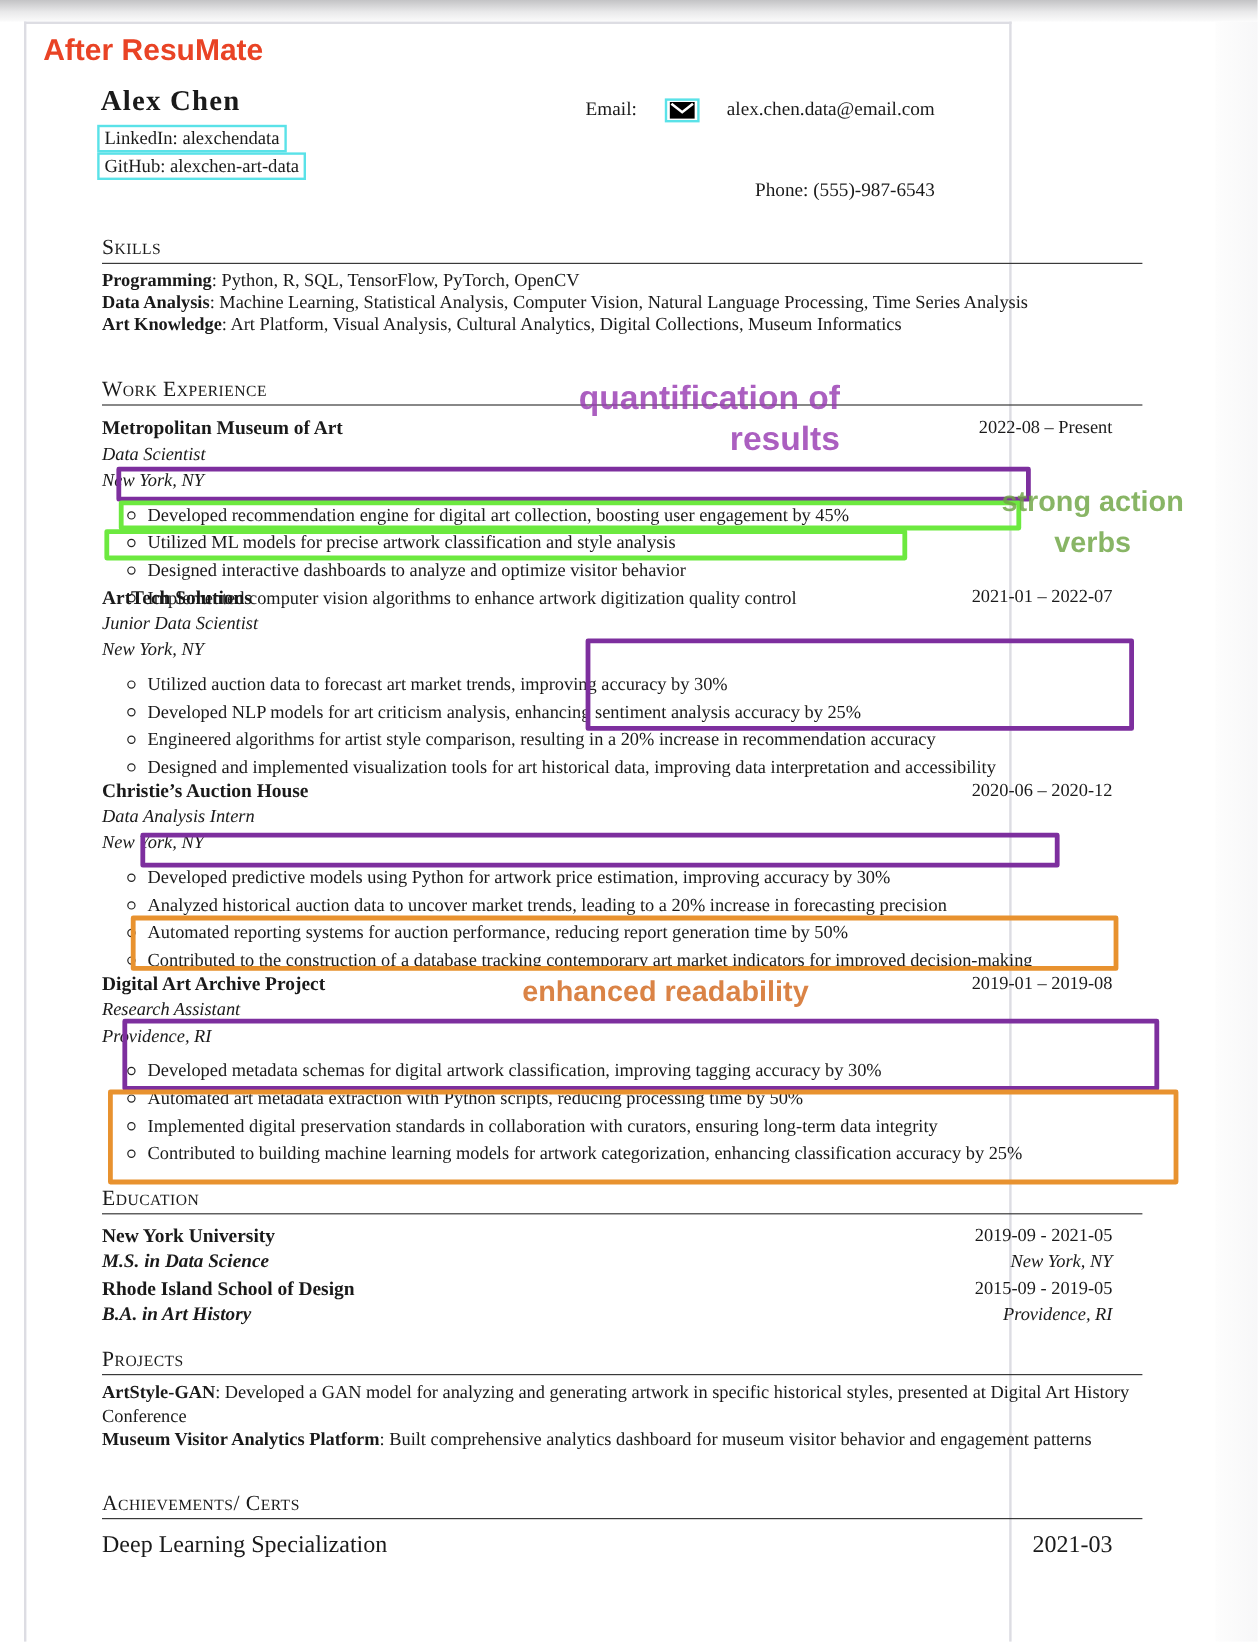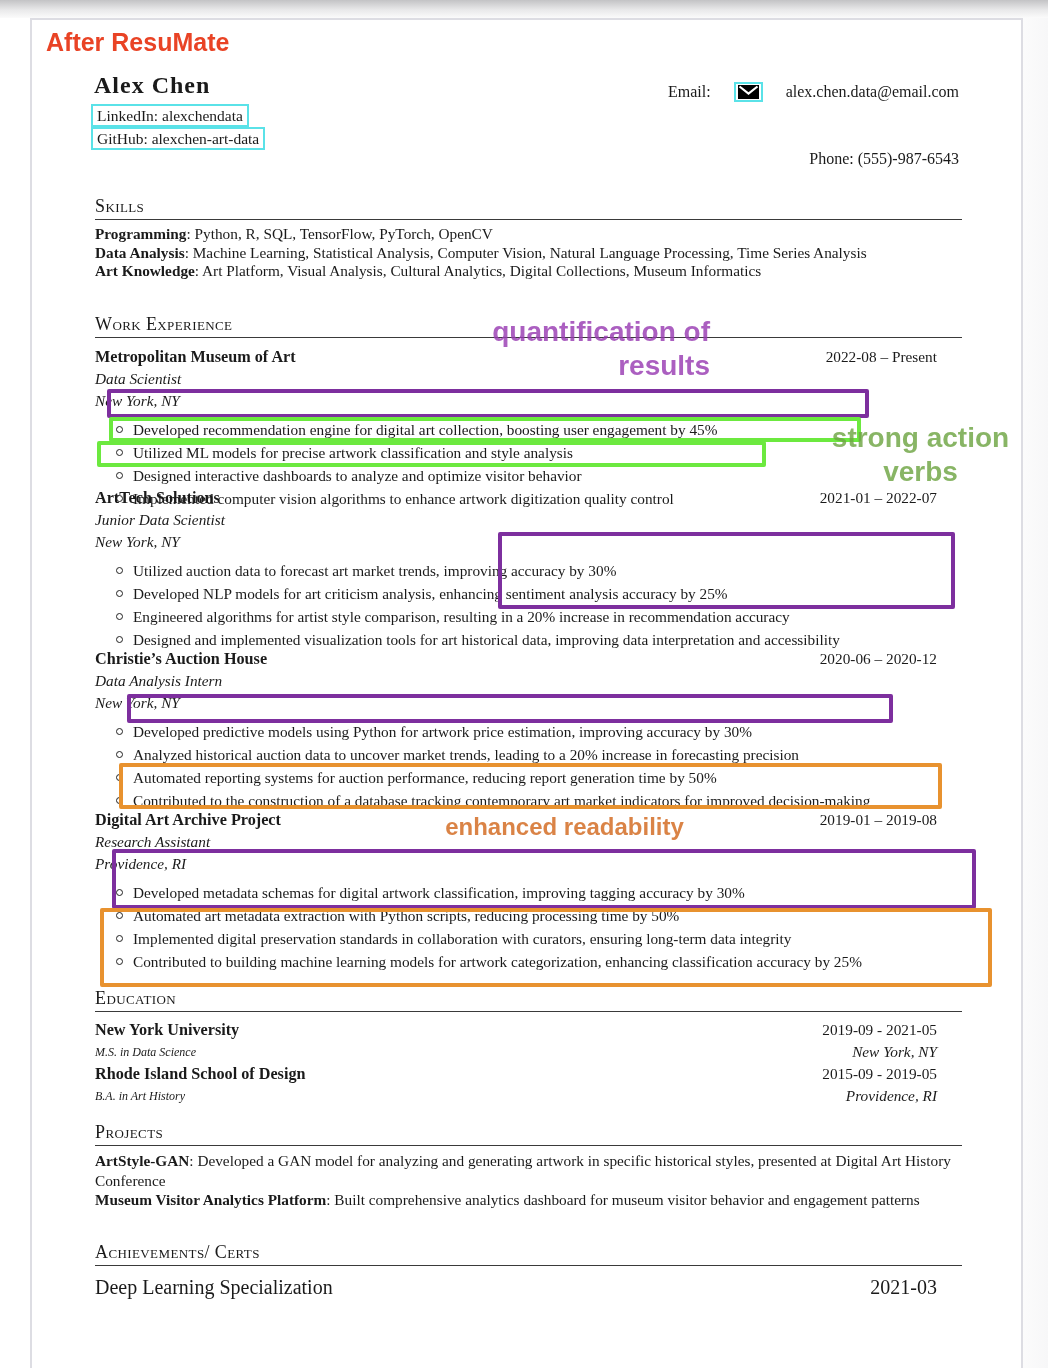--- a/index.html
+++ b/index.html
@@ -1,21 +1,21 @@
 <!DOCTYPE html>
 <html style="--label-red: #e94325; --cyan-box: #5ae2e8; --purple-box: #7d2f9e; --purple-text: #993cb3; --green-box: #6ce93f; --green-text: #6fa544; --orange-box: #e8922f; --orange-text: #d2691e;"><head>
 <meta charset="utf-8">
 <style>
   * { margin:0; padding:0; box-sizing:border-box; }
   html,body { width:1048px; height:1368px; overflow:hidden; background:#ffffff;
               font-family:"Liberation Serif", serif; color:#1a1a1a; }
   .top-strip { position:absolute; left:0; top:0; width:1048px; height:18px;
                background:linear-gradient(180deg,#c3c3c5 0%,#e9e9ea 55%,#fbfbfb 100%); }
-  .page { position:absolute; left:20px; top:18px; width:993px; height:1350px;
-          background:#ffffff; border:2px solid #dddde3; border-bottom:none;margin-left:10px; }
+  .page { position:absolute; left:20px; top:18px; width:823px; height:1350px;
+          background:#ffffff; border:2px solid #dddde3; border-bottom:none; }
   .right-gutter { position:absolute; left:1013px; top:18px; width:35px; height:1350px;
                   background:linear-gradient(90deg,#fdfdfd,#f7f7f8); }
 
   .after-label { position:absolute; left:14px; top:8px; font-family:"Liberation Sans",sans-serif;
                  font-weight:bold; font-size:25px; color:var(--label-red,#e94325); }
 
   .name { position:absolute; left:62px; top:52px; font-size:24px; font-weight:bold; letter-spacing:1px; }
   .cyan-box { display:inline-block; border:2px solid var(--cyan-box,#5ae2e8); padding:0 4px;
               font-size:15.5px; line-height:19px; background:transparent; }
   .linkedin { position:absolute; left:59px; top:84px; }
@@ -39,34 +39,34 @@
              font-style:italic; font-size:15.3px;flex-direction:column; }
   ul.blts { list-style:none; margin-top:6px; }
   ul.blts li { position:relative; padding-left:38px; line-height:23px; font-size:15.3px; }
   ul.blts li .dot { position:absolute; left:21px; top:8px; width:7px; height:7px;
                     border:1.3px solid #222; border-radius:50%; }
 
   .edu-row { display:flex; justify-content:space-between; line-height:22px; padding-right:25px; }
   .edu-row .s { font-weight:bold; font-size:16.2px; }
   .edu-row .d { font-size:15.3px; }
   .edu-row.it { font-style:italic; font-size:15.3px; }
-  .edu-row.it .s { font-weight:normal; font-size:12px; }
+  .edu-row.it .s { font-weight:bold; font-size:16px; }
 
   .proj .ln { line-height:19.5px; font-size:15.3px; }
   .ach-row { display:flex; justify-content:space-between; padding-right:25px; font-size:20px;gap:14px; }
 
   
   .abox { position:absolute; border-radius:2px; pointer-events:none; }
   .abox.purple { border:4px solid var(--purple-box,#7d2f9e); }
   .abox.green  { border:4px solid var(--green-box,#6ce93f); }
   .abox.orange { border:4px solid var(--orange-box,#e8922f); }
   .alabel { position:absolute; font-family:"Liberation Sans",sans-serif; font-weight:bold;
             text-align:center; opacity:.82; pointer-events:none; }
   .alabel.q { left:408px; top:295px; width:270px; font-size:28px; line-height:34px; color:var(--purple-text,#993cb3);text-align:right; }
-  .alabel.v { left:786px; top:401px; width:205px; font-size:28px; line-height:34px; color:var(--green-text,#6fa544); }
+  .alabel.v { left:786px; top:382px; width:205px; font-size:24px; line-height:34px; color:var(--green-text,#6fa544); }
   .alabel.r { left:400px; top:793px; width:265px; font-size:24px; color:var(--orange-text,#d2691e); }
 </style>
 </head>
 <body>
 
 <div class="top-strip"></div>
 <div class="right-gutter"></div>
 
 <div class="page">
 

